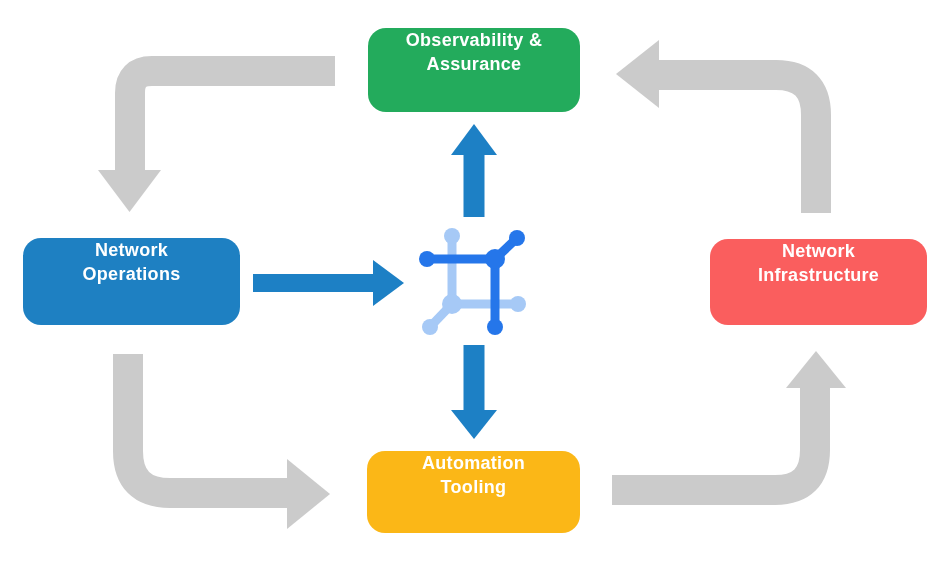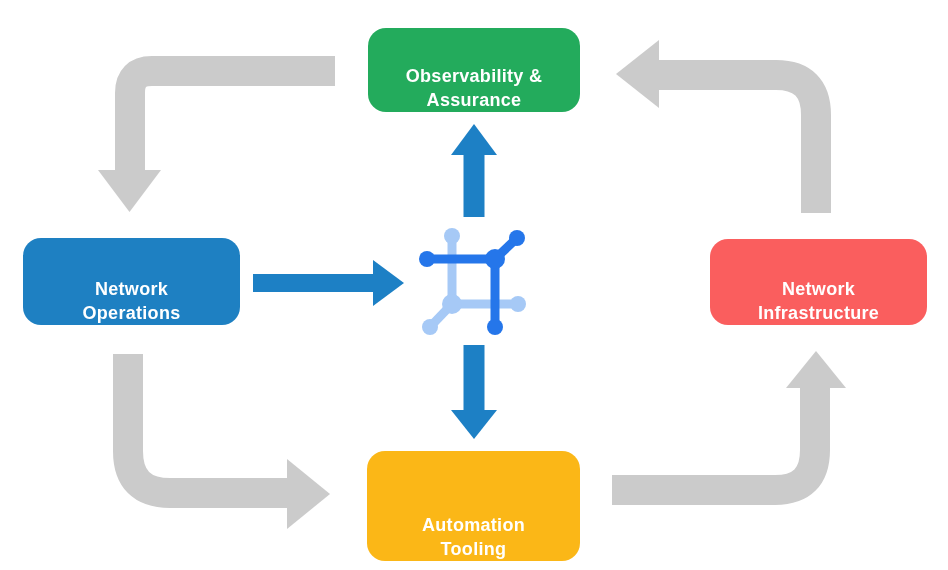--- a/index.html
+++ b/index.html
@@ -17,36 +17,36 @@
   }
   .stage svg {
     position: absolute;
     left: 0;
     top: 0;
   }
   .node {
     position: absolute;
     border-radius: 18px;
     display: flex;
-    align-items: flex-end;
+    align-items: flex-start;
     justify-content: center;
   }
   .node-label {
     color: #ffffff;
     font-size: 18px;
     line-height: 24px;
     font-weight: 600;
     letter-spacing: 0.3px;
     text-align: center;
     white-space: pre-line;
   }
   .node-observability { left: 368px; top: 28px;  width: 212px; height: 84px; background: #23AB5C; }
   .node-operations    { left: 23px;  top: 238px; width: 217px; height: 87px; background: #1E80C2; }
   .node-infrastructure{ left: 710px; top: 239px; width: 217px; height: 86px; background: #FA5E5E; }
-  .node-automation    { left: 367px; top: 451px; width: 213px; height: 110px; background: #FBB717; }
+  .node-automation    { left: 367px; top: 451px; width: 213px; height: 82px; background: #FBB717; }
 </style>
 </head>
 <body>
 
 <div class="stage">
 
   <svg width="948" height="570" viewBox="0 0 948 570">
 
     <g>
       <path d="M 335 71 L 152 71 Q 130 71 130 93 L 130 171" fill="none" stroke-width="30" stroke="#CBCBCB"></path>

